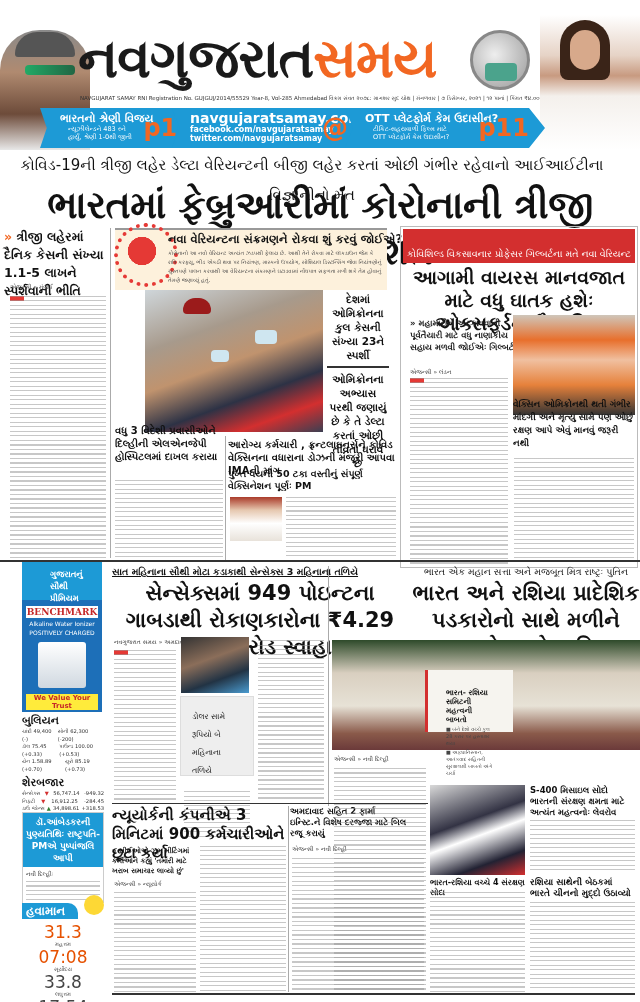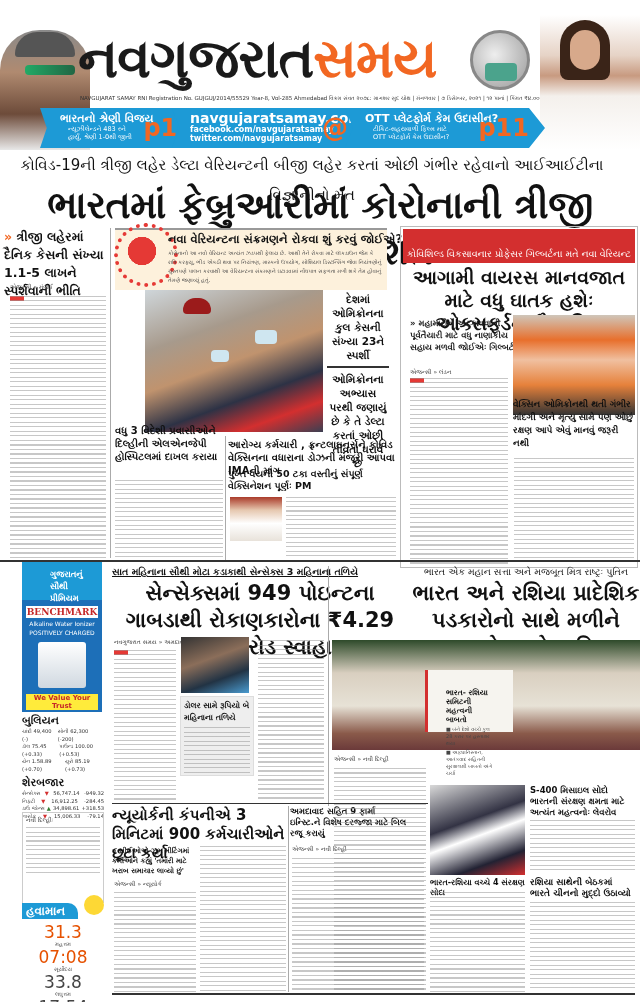--- a/index.html
+++ b/index.html
@@ -80,21 +80,21 @@
 .wx .sun{position:absolute;left:62px;top:-8px;width:20px;height:20px;border-radius:50%;background:#fdd835}
 .wx .grid{display:grid;grid-template-columns:1fr;margin-top:4px}
 .wx .cell{text-align:center;font-size:17px;line-height:18px;color:#e65100}
 .wx .cell.b{color:#444}
 .wx .lb{font-size:5.5px;color:#333;display:block;line-height:7px}
 
 .sx-kick{left:112px;top:566px;width:300px;font-weight:bold;font-size:9.5px;text-decoration:underline}
 .sx-title{left:112px;top:580px;width:296px;font-size:21px;line-height:27px;font-weight:bold;text-align:center}
 .photo-sx{left:181px;top:637px;width:68px;height:56px;background:linear-gradient(160deg,#333,#8b6e5a 40%,#234 70%,#4a9bd0)}
 .dollar{left:180px;top:696px;width:74px;height:80px;background:#eee;border:1px solid #ddd}
-.dollar .t{font-weight:bold;font-size:8px;line-height:12px;padding:3px}
+.dollar .t{font-weight:normal;font-size:8px;line-height:18px;padding:11px}
 .ny-title{left:112px;top:806px;width:176px;font-weight:bold;font-size:15px;line-height:19px}
 .ab-title{left:290px;top:806px;width:118px;font-weight:bold;font-size:8.5px;line-height:11px}
 
 .pt-kick{left:412px;top:566px;width:228px;text-align:center;font-size:9.5px}
 .pt-title{left:412px;top:580px;width:228px;text-align:center;font-size:21px;line-height:27px;font-weight:bold}
 .photo-pt{left:332px;top:640px;width:308px;height:110px;background:linear-gradient(180deg,#2e4a2a 0%,#d9cfc0 30%,#e7e2d6 60%,#8a5a4a 85%,#6b3a3a 100%)}
 .pt-box{left:425px;top:670px;width:88px;height:62px;background:#f6f4ef;border-left:3px solid #d32f2f;padding:18px}
 .pt-box .t{font-size:7.5px;font-weight:bold;line-height:9px}
 .pt-box .li{font-size:5px;color:#444;line-height:7px;margin-top:2px}
 .photo-hug{left:430px;top:785px;width:95px;height:90px;background:linear-gradient(160deg,#d9d9d9,#334 40%,#fff 55%,#223 80%,#d32f2f)}
@@ -244,20 +244,21 @@
     </div>
   <div class="r">
       <span>નાસ્ડેક</span>
       <span class="dn">▼</span>
       <span>15,006.33</span>
       <span>-79.14</span>
     </div>
 </div>
 
 <div class="abs amb">
+  <div class="hd">ડૉ.આંબેડકરની પુણ્યતિથિઃ રાષ્ટ્રપતિ-PMએ પુષ્પાંજલિ આપી</div>
   <div class="byline" style="padding:3px">નવી દિલ્હીઃ</div>
   <div class="filler" style="margin:0 3px;height:48px"></div>
 </div>
 
 <div class="abs wx">
   <div class="sun"></div>
   <div class="hd">હવામાન</div>
   <div class="grid">
     <div class="cell"><span>31.3</span><span class="lb">મહત્તમ</span></div>
     <div class="cell"><span>07:08</span><span class="lb">સૂર્યોદય</span></div>
@@ -279,21 +280,21 @@
 <div class="abs filler" style="left:258px;top:640px;width:66px;height:160px"></div>
 <div class="abs vline" style="left:328px;top:566px;height:240px"></div>
 
 <div class="abs rule" style="left:112px;top:803px;width:316px;height:1px"></div>
 <div class="abs ny-title">ન્યૂયોર્કની કંપનીએ 3 મિનિટમાં 900 કર્મચારીઓને છૂટા કર્યા</div>
 <div class="abs" style="left:112px;top:846px;width:84px;font-size:7px;font-weight:bold;line-height:10px">» સીઈઓએ ઝૂમ મીટિંગમાં કર્મીઓને કહ્યું 'તમારી માટે ખરાબ સમાચાર લાવ્યો છું'</div>
 <div class="abs byline" style="left:114px;top:880px">એજન્સી » ન્યૂયોર્ક</div>
 <div class="abs filler" style="left:114px;top:892px;width:82px;height:100px"></div>
 <div class="abs filler" style="left:200px;top:846px;width:86px;height:146px"></div>
 <div class="abs vline" style="left:288px;top:806px;height:186px"></div>
-<div class="abs ab-title">અમદાવાદ સહિત 9 ફાર્મા ઇન્સ્ટિ.ને વિશેષ દરજ્જા માટે બિલ રજૂ કરાયું</div>
+<div class="abs ab-title">અમદાવાદ સહિત 2 ફાર્મા ઇન્સ્ટિ.ને વિશેષ દરજ્જા માટે બિલ રજૂ કરાયું</div>
 <div class="abs byline" style="left:292px;top:845px">એજન્સી » નવી દિલ્હી</div>
 <div class="abs filler" style="left:292px;top:858px;width:132px;height:134px"></div>
 
 <div class="abs pt-kick">ભારત એક મહાન સત્તા અને મજબૂત મિત્ર રાષ્ટ્રઃ પુતિન</div>
 <div class="abs pt-title">ભારત અને રશિયા પ્રાદેશિક પડકારોનો સાથે મળીને સામનો કરશેઃ પુતિન</div>
 <div class="abs photo-pt"></div>
 <div class="abs pt-box">
   <div class="t">ભારત- રશિયા સમિટની મહત્વની બાબતો</div>
   <div class="li">■ <span>બંને દેશો વચ્ચે કુલ 28 કરાર પર હસ્તાક્ષર થયા</span></div>
   <div class="li">■ <span>અફઘાનિસ્તાન, આતંકવાદ સહિતની સુરક્ષાલક્ષી બાબતો અંગે ચર્ચા</span></div>

